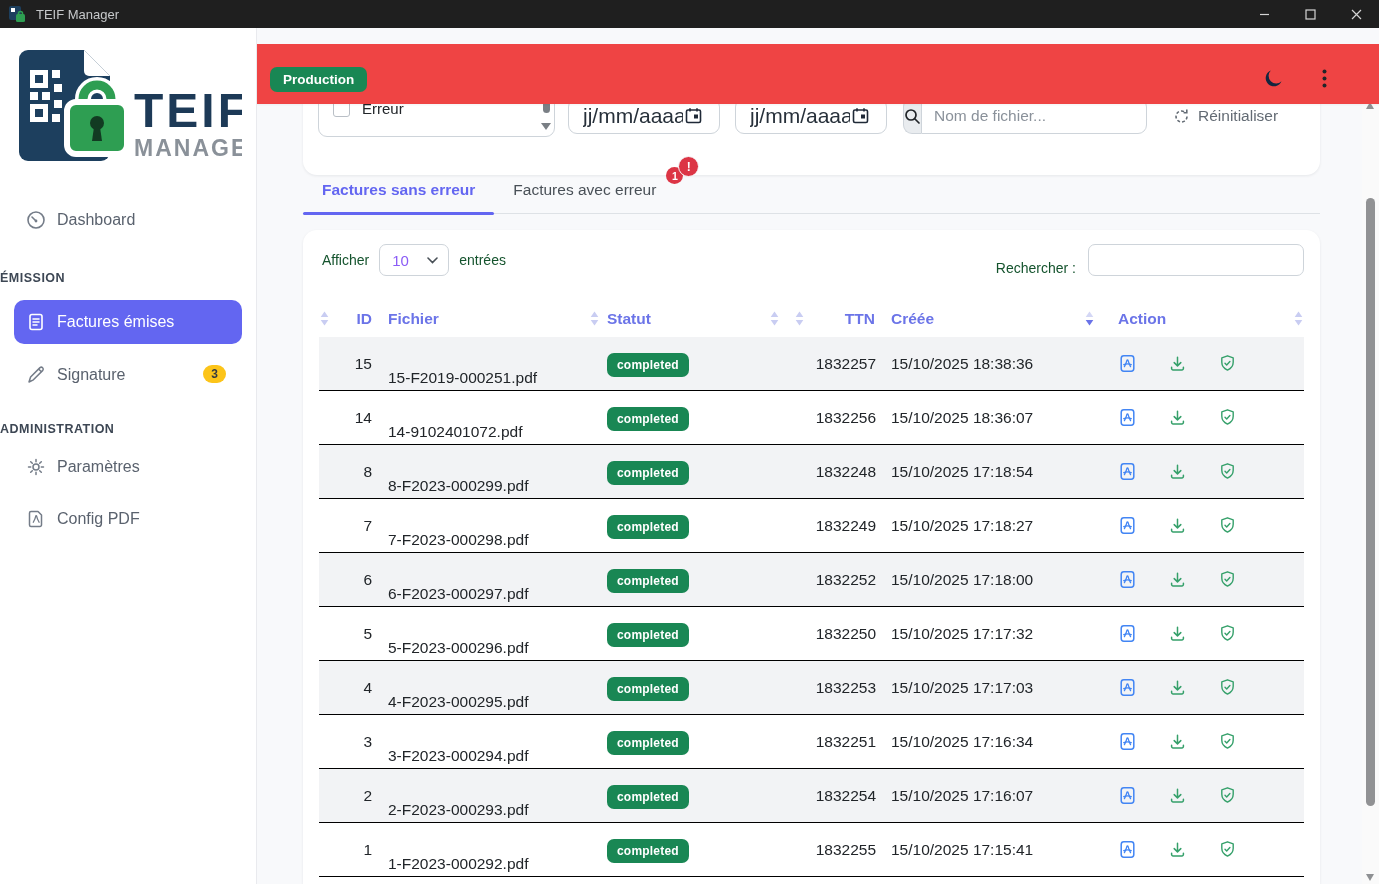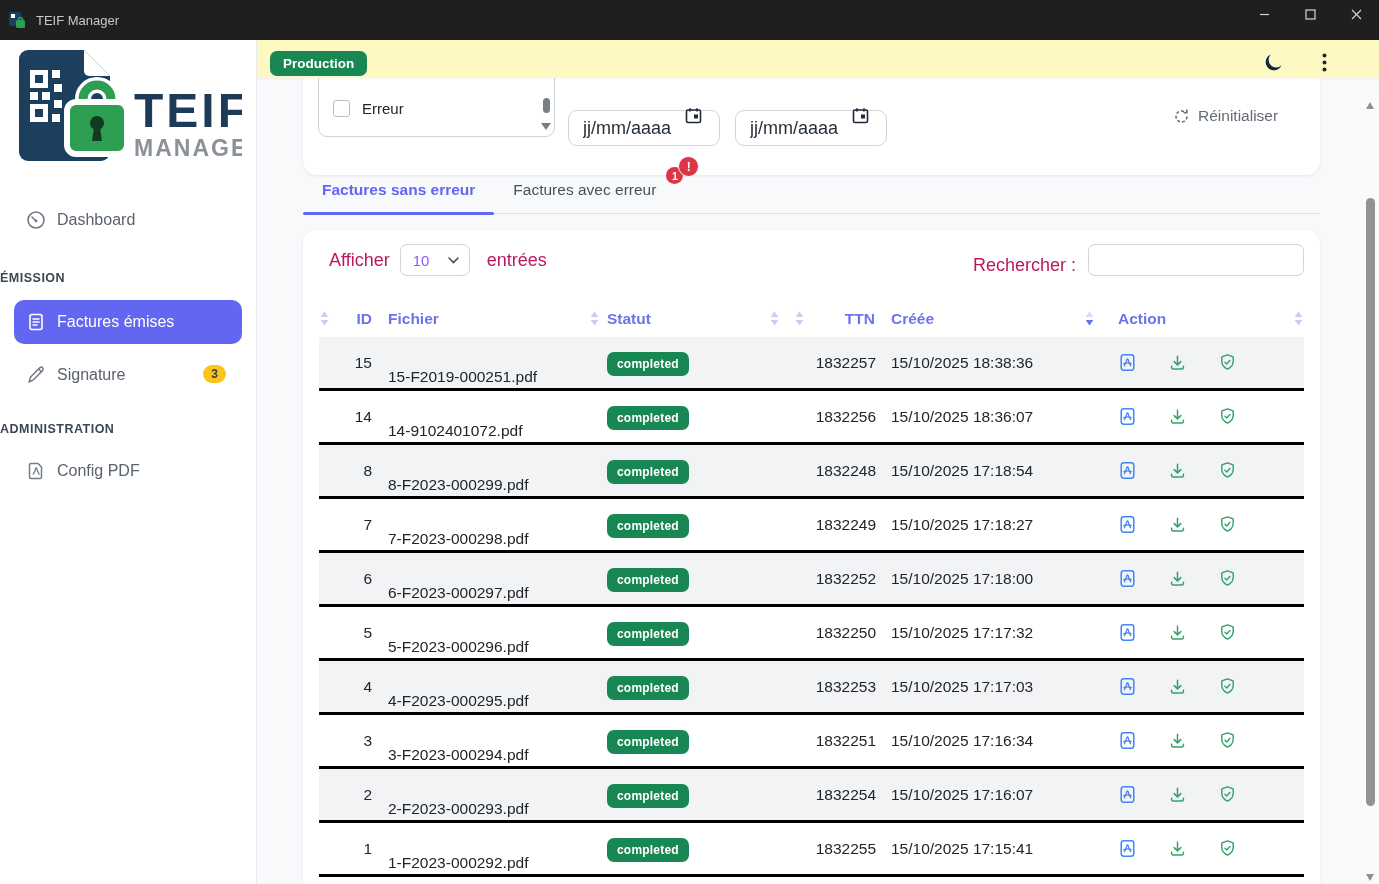--- a/index.html
+++ b/index.html
@@ -1,20 +1,20 @@
 <!DOCTYPE html>
 <html><head>
 <meta charset="utf-8">
 <style>
   * { margin:0; padding:0; box-sizing:border-box; }
   html,body { width:1379px; height:884px; overflow:hidden; background:#f8f9fb;
     font-family:"Liberation Sans", sans-serif; }
 
   
-  .titlebar { position:absolute; left:0; top:0; width:1379px; height:40px; background:#1f1f1f;
+  .titlebar { position:absolute; left:0; top:0; width:1379px; height:28px; background:#1f1f1f;
     display:flex; align-items:center; z-index:20; }
   .titlebar-icon { margin-left:8px; width:18px; height:18px; }
   .titlebar-title { margin-left:10px; color:#c6c8ca; font-size:13px; }
   .win-controls { position:absolute; right:0; top:0; height:28px; display:flex; align-items:center; }
   .win-btn { width:46px; height:28px; display:flex; align-items:center; justify-content:center; color:#d4d4d4; }
 
   
   .sidebar { position:absolute; left:0; top:28px; width:257px; height:856px; background:#ffffff;
     border-right:1px solid #e9eaee; z-index:10; }
   .logo-wrap { margin:16px auto 0; width:228px; height:130px; display:block; }
@@ -28,39 +28,39 @@
   .nav-item.active { background:#6366f1; color:#ffffff; border-radius:10px; margin:10px 14px 0 14px;
     padding-left:12px; height:44px; }
   .nav-item.sig { margin-top:9px; position:relative; }
   .nav-badge { position:absolute; right:30px; top:12px; background:#fcc419; color:#343a40;
     font-size:12px; font-weight:bold; border-radius:9px; padding:2px 8px; line-height:14px; }
   .nav-item.pdfcfg { margin-top:8px; }
   .nav-item.params { margin-top:4px; }
 
   
   .main { position:absolute; left:257px; top:28px; width:1122px; height:856px; background:#f8f9fb; }
-  .main-header { position:absolute; left:0; top:0; width:1122px; height:50px; background:#fef9c3;
+  .main-header { position:absolute; left:0; top:16px; width:1122px; height:60px; background:#ef4444;
     z-index:5; box-shadow:0 1px 2px rgba(16,24,40,.05); }
   .env-badge { position:absolute; left:13px; top:23px; background:#198754; color:#fff;
     font-size:13.5px; font-weight:bold; padding:5px 13px; border-radius:7px; }
   .header-right { position:absolute; right:52px; top:0; height:69px; display:flex; align-items:center; gap:38px; }
 
   
   .filter-card { position:absolute; left:46px; top:25px; width:1017px; height:122px; background:#fff;
     border-radius:14px; box-shadow:0 1px 3px rgba(16,24,40,.08); z-index:1; }
   .listbox { position:absolute; left:15px; top:16px; width:237px; height:68px; border:1px solid #ced4da;
     border-radius:9px; background:#fff; }
   .listbox-row { position:absolute; left:14px; top:30px; display:flex; align-items:center; gap:12px; }
   .checkbox { width:17px; height:17px; border:1.5px solid #b9bfc6; border-radius:3px; background:#fff; }
   .listbox-label { font-size:15px; color:#212529; }
   .lb-thumb { position:absolute; right:4px; top:28px; width:7px; height:15px; background:#7a7f85; border-radius:4px; }
   .lb-down { position:absolute; right:3px; bottom:6px; width:0; height:0; border-left:5px solid transparent;
     border-right:5px solid transparent; border-top:7px solid #7a7f85; }
-  .date-input { position:absolute; top:57px; width:152px; height:36px; border:1px solid #ced4da;
-    border-radius:9px; background:#fff; font-size:18px; color:#27303a; padding:0 36px 0 14px; outline:none; }
+  .date-input { position:absolute; top:45px; width:152px; height:36px; border:1px solid #ced4da;
+    border-radius:9px; background:#fff; font-size:21px; color:#27303a; padding:0 36px 0 14px; outline:none; }
   .date-input::placeholder { color:#27303a; opacity:1; }
   .cal-icon { position:absolute; top:54px; width:17px; height:17px; pointer-events:none; }
   .search-group { position:absolute; left:600px; top:45px; width:233px; height:36px; display:flex; }
   .search-prepend { width:45px; border:1px solid #ced4da; border-right:none; border-radius:9px 0 0 9px;
     background:#e9ecef; display:flex; align-items:center; justify-content:center; }
   .search-input { flex:1; border:1px solid #ced4da; border-radius:0 9px 9px 0; font-size:15.5px;
     padding:0 12px; outline:none; color:#212529; }
   .search-input::placeholder { color:#8a919a; opacity:1; }
   .reset-btn { position:absolute; left:870px; top:45px; height:36px; display:flex; align-items:center; gap:8px;
     background:none; border:none; color:#636b74; font-size:15.5px; cursor:pointer; font-family:inherit; }
@@ -77,37 +77,37 @@
   .tab-badge { position:absolute; border-radius:50%; background:#dc3545; color:#fff; font-weight:bold;
     display:flex; align-items:center; justify-content:center; }
   .tab-badge.count { width:17px; height:17px; font-size:10.5px; left:172px; top:2px; z-index:1; }
   .tab-badge.alert { width:21px; height:21px; font-size:12px; left:184px; top:-9px; z-index:2;
     border:1px solid #f8f9fb; }
 
   
   .table-card { position:absolute; left:46px; top:202px; width:1017px; height:654px; background:#fff;
     border-radius:14px 14px 0 0; box-shadow:0 1px 3px rgba(16,24,40,.08); }
   .controls-row { position:absolute; left:19px; right:16px; top:14px; height:32px; display:flex; align-items:center; }
-  .ctl-label { font-size:18px; color:#be185d;margin-left:7px; }
+  .ctl-label { font-size:14px; color:#14532d; }
   .page-size { margin:0 10px; width:70px; height:32px; border:1px solid #ced4da; border-radius:7px;
     display:flex; align-items:center; justify-content:space-between; padding:0 10px 0 12px;
     font-size:15px; color:#8b5cf6; cursor:pointer; background:#fff; }
   .ctl-right { margin-left:auto; display:flex; align-items:flex-end; gap:12px; }
   .global-search { width:216px; height:32px; border:1px solid #ced4da; border-radius:7px; outline:none;
     font-size:15px; padding:0 10px; color:#212529; }
 
   .thead { position:absolute; left:16px; top:70px; width:985px; height:37px; display:grid;
     grid-template-columns:62px 219px 180px 104px 211px 209px; align-items:center;
     color:#6b74e8; font-weight:bold; font-size:15.5px; }
   .th { display:flex; align-items:center; }
   .th.sp-between { justify-content:space-between; }
   .th .pad-l { padding-left:7px; } .th .pad-r { padding-right:9px; }
   .tbody { position:absolute; left:16px; top:107px; width:985px; }
   .trow { display:grid; grid-template-columns:62px 219px 180px 104px 211px 209px; height:54px;
-    align-items:center; border-bottom:3px solid #000000; font-size:15.5px; color:#212529; background:#fff; }
+    align-items:center; border-bottom:1px solid #000000; font-size:15.5px; color:#212529; background:#fff; }
   .trow:nth-child(odd) { background:#f2f3f5; }
   .td.c-id { text-align:right; padding-right:9px; }
   .td.c-file { padding-left:7px;margin-top:28px; }
   .td.c-status { padding-left:7px; }
   .td.c-ttn { text-align:right; padding-right:8px; }
   .td.c-created { padding-left:7px; }
   .td.c-action { display:flex; align-items:center; gap:31px; padding-left:23px; }
   .badge-status { background:#198754; color:#fff; font-size:12px; font-weight:bold; padding:5px 10px;
     border-radius:7px; letter-spacing:.2px; }
   .icon-btn { background:none; border:none; padding:0; cursor:pointer; width:19px; height:19px; display:block; }
@@ -200,20 +200,29 @@
       <svg class="nico" viewBox="0 0 20 20">
         <path d="M3 17 l1.6-5 L14 2.6 a2 2 0 0 1 2.8 2.8 L7.4 14.8 z" fill="none" stroke="#747c88" stroke-width="1.5" stroke-linejoin="round"></path>
         <path d="M12.6 4 l2.8 2.8" stroke="#747c88" stroke-width="1.5"></path>
       </svg>
       <span>Signature</span>
       <span class="nav-badge">3</span>
     </div>
 
     <div class="nav-section admin">ADMINISTRATION</div>
 
+    <div class="nav-item params">
+      <svg class="nico" viewBox="0 0 20 20">
+        <circle cx="10" cy="10" r="3" fill="none" stroke="#747c88" stroke-width="1.5"></circle>
+        <g stroke="#747c88" stroke-width="1.5" stroke-linecap="round">
+          <path d="M10 2.5v2.2M10 15.3v2.2M2.5 10h2.2M15.3 10h2.2M4.7 4.7l1.6 1.6M13.7 13.7l1.6 1.6M15.3 4.7l-1.6 1.6M6.3 13.7l-1.6 1.6"></path>
+        </g>
+      </svg>
+      <span>Paramètres</span>
+    </div>
 
     <div class="nav-item pdfcfg">
       <svg class="nico" viewBox="0 0 20 20">
         <path d="M5 2.5 h7 l3.5 3.5 v10 a1.5 1.5 0 0 1-1.5 1.5 h-9 a1.5 1.5 0 0 1-1.5-1.5 v-12 a1.5 1.5 0 0 1 1.5-1.5z" fill="none" stroke="#747c88" stroke-width="1.5" stroke-linejoin="round"></path>
         <path d="M7.3 13.2c1.3-2.3 2.1-4.3 2.4-5.9.1-.7.8-.7 1 0 .3 1.6 1.1 3.6 2.4 5.9" fill="none" stroke="#747c88" stroke-width="1.3" stroke-linecap="round"></path>
       </svg>
       <span>Config PDF</span>
     </div>
   </div>
 </div>
@@ -237,20 +246,29 @@
       <rect x="9" y="7.5" width="4" height="4" fill="#1f2937"></rect>
     </svg>
 
     <input class="date-input" style="left: 432px;" placeholder="jj/mm/aaaa">
     <svg class="cal-icon" style="left:549px" viewBox="0 0 17 17">
       <rect x="1.5" y="3" width="14" height="12.5" rx="1.5" fill="none" stroke="#1f2937" stroke-width="1.6"></rect>
       <path d="M5 1.2v3.4M12 1.2v3.4" stroke="#1f2937" stroke-width="1.6"></path>
       <rect x="9" y="7.5" width="4" height="4" fill="#1f2937"></rect>
     </svg>
 
+    <div class="search-group">
+      <div class="search-prepend">
+        <svg width="17" height="17" viewBox="0 0 17 17">
+          <circle cx="7" cy="7" r="5" fill="none" stroke="#212529" stroke-width="1.7"></circle>
+          <path d="M11 11l4 4" stroke="#212529" stroke-width="1.7" stroke-linecap="round"></path>
+        </svg>
+      </div>
+      <input class="search-input" placeholder="Nom de fichier..." style="">
+    </div>
 
     <button class="reset-btn">
       <svg width="17" height="17" viewBox="0 0 17 17">
         <path d="M14 8.5a5.5 5.5 0 1 1-1.8-4.1" fill="none" stroke="#636b74" stroke-width="1.6" stroke-dasharray="3 2"></path>
         <path d="M13.8 1.5v3.2h-3.2" fill="none" stroke="#636b74" stroke-width="1.6"></path>
       </svg>
       <span>Réinitialiser</span>
     </button>
   </div>
 

